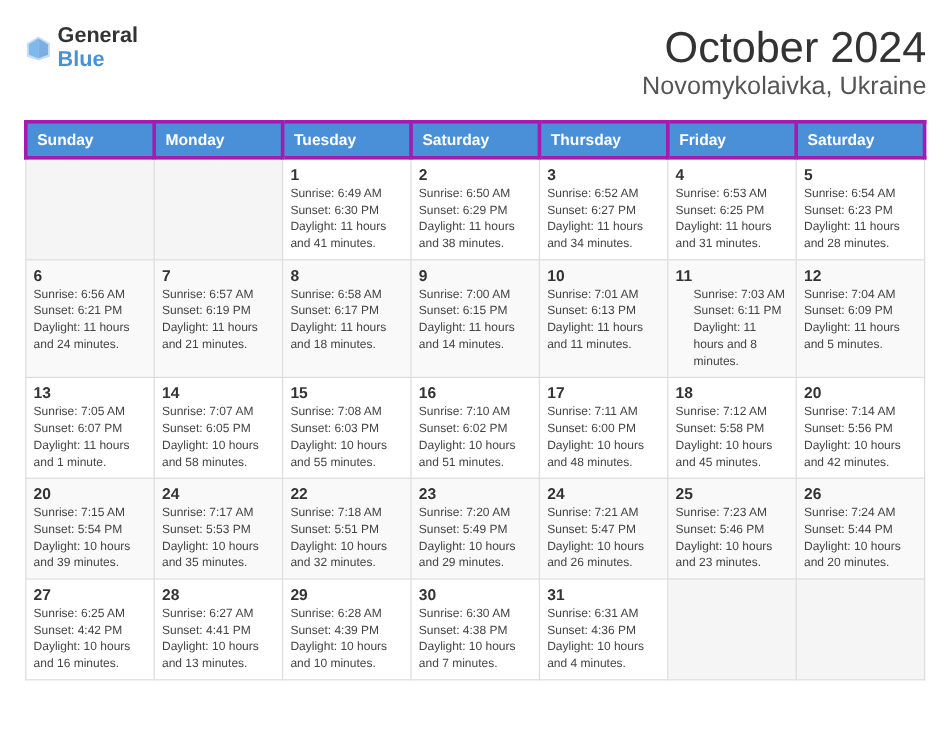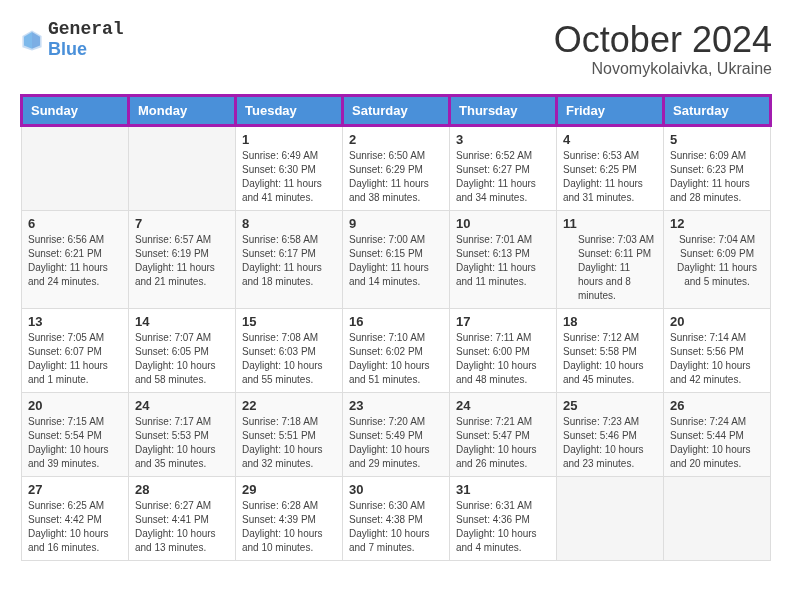--- a/index.html
+++ b/index.html
@@ -19,21 +19,20 @@
     .logo {
       display: flex;
       align-items: center;
       gap: 4px;
     }
     .logo-text-general {
       font-size: 18px;
       font-weight: bold;
       color: #333;
       line-height: 1.1;
-      font-family: Liberation Mono, monospace;
     }
     .logo-text-blue {
       font-size: 18px;
       font-weight: bold;
       color: #4a90d9;
       line-height: 1.1;
     }
     .logo-icon {
       width: 24px;
       height: 24px;
@@ -41,21 +40,21 @@
     .title-area {
       text-align: right;
     }
     .month-title {
       font-size: 36px;
       font-weight: normal;
       color: #333;
       line-height: 1.1;
     }
     .subtitle {
-      font-size: 16px;
+      font-size: 21px;
       color: #555;
     }
     .calendar {
       width: 100%;
       border-collapse: collapse;
       border: 1px solid #ccc;
     }
     .calendar th {
       background-color: #4a90d9;
       color: #fff;
@@ -154,21 +153,21 @@
 Daylight: 11 hours and 34 minutes.</div>
         </td>
         <td>
           <span class="day-number">4</span>
           <div class="day-info" style="white-space: pre-line;">Sunrise: 6:53 AM
 Sunset: 6:25 PM
 Daylight: 11 hours and 31 minutes.</div>
         </td>
         <td>
           <span class="day-number">5</span>
-          <div class="day-info" style="white-space: pre-line;">Sunrise: 6:09 AM
+          <div class="day-info" style="white-space: pre-line;">Sunrise: 6:54 AM
 Sunset: 6:23 PM
 Daylight: 11 hours and 28 minutes.</div>
         </td>
       </tr>
       <tr>
         <td>
           <span class="day-number">6</span>
           <div class="day-info" style="white-space: pre-line;">Sunrise: 6:56 AM
 Sunset: 6:21 PM
 Daylight: 11 hours and 24 minutes.</div>
@@ -198,21 +197,21 @@
 Daylight: 11 hours and 11 minutes.</div>
         </td>
         <td>
           <span class="day-number">11</span>
           <div class="day-info" style="white-space: pre-line; margin-left: 15px;">Sunrise: 7:03 AM
 Sunset: 6:11 PM
 Daylight: 11 hours and 8 minutes.</div>
         </td>
         <td>
           <span class="day-number">12</span>
-          <div class="day-info" style="white-space: pre-line; text-align: center;">Sunrise: 7:04 AM
+          <div class="day-info" style="white-space: pre-line;">Sunrise: 7:04 AM
 Sunset: 6:09 PM
 Daylight: 11 hours and 5 minutes.</div>
         </td>
       </tr>
       <tr>
         <td>
           <span class="day-number">13</span>
           <div class="day-info" style="white-space: pre-line;">Sunrise: 7:05 AM
 Sunset: 6:07 PM
 Daylight: 11 hours and 1 minute.</div>

